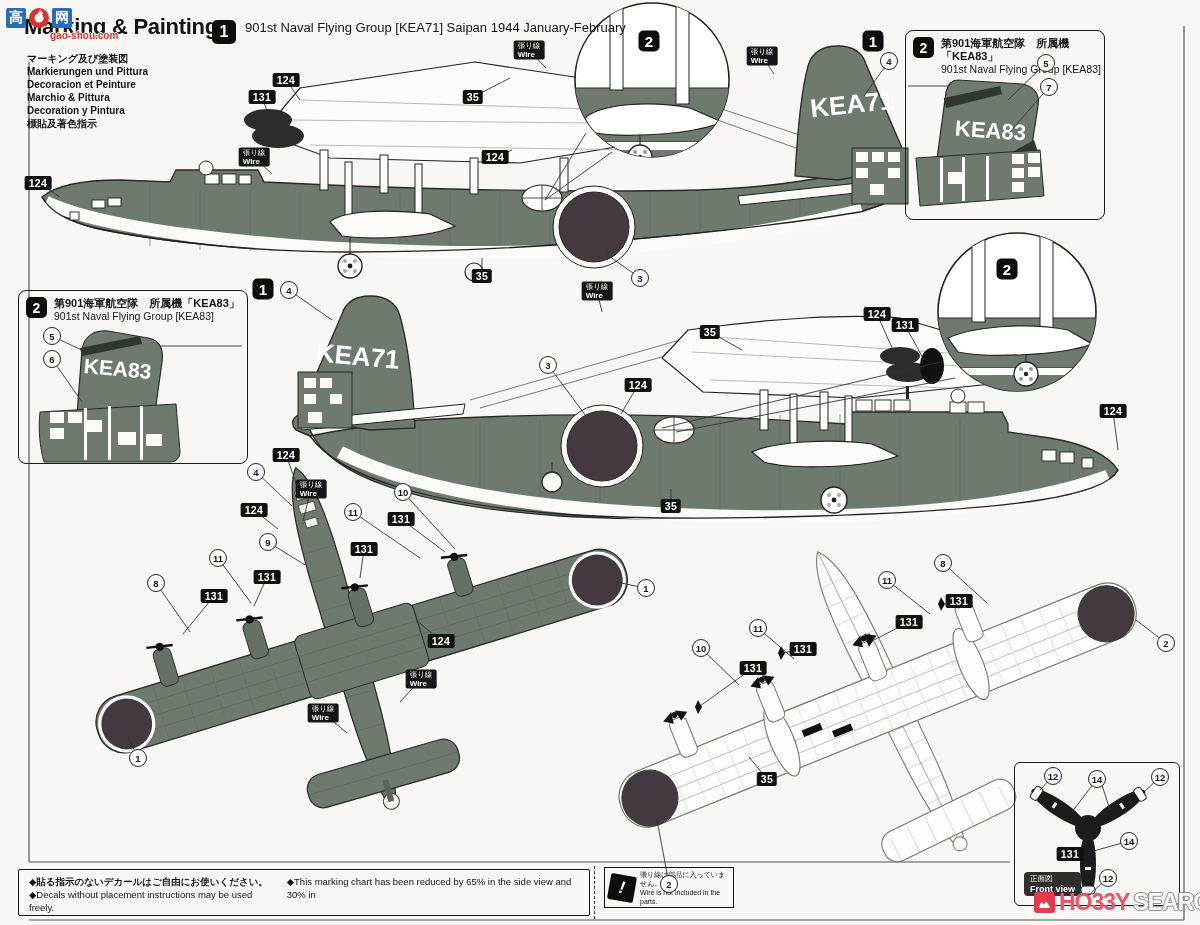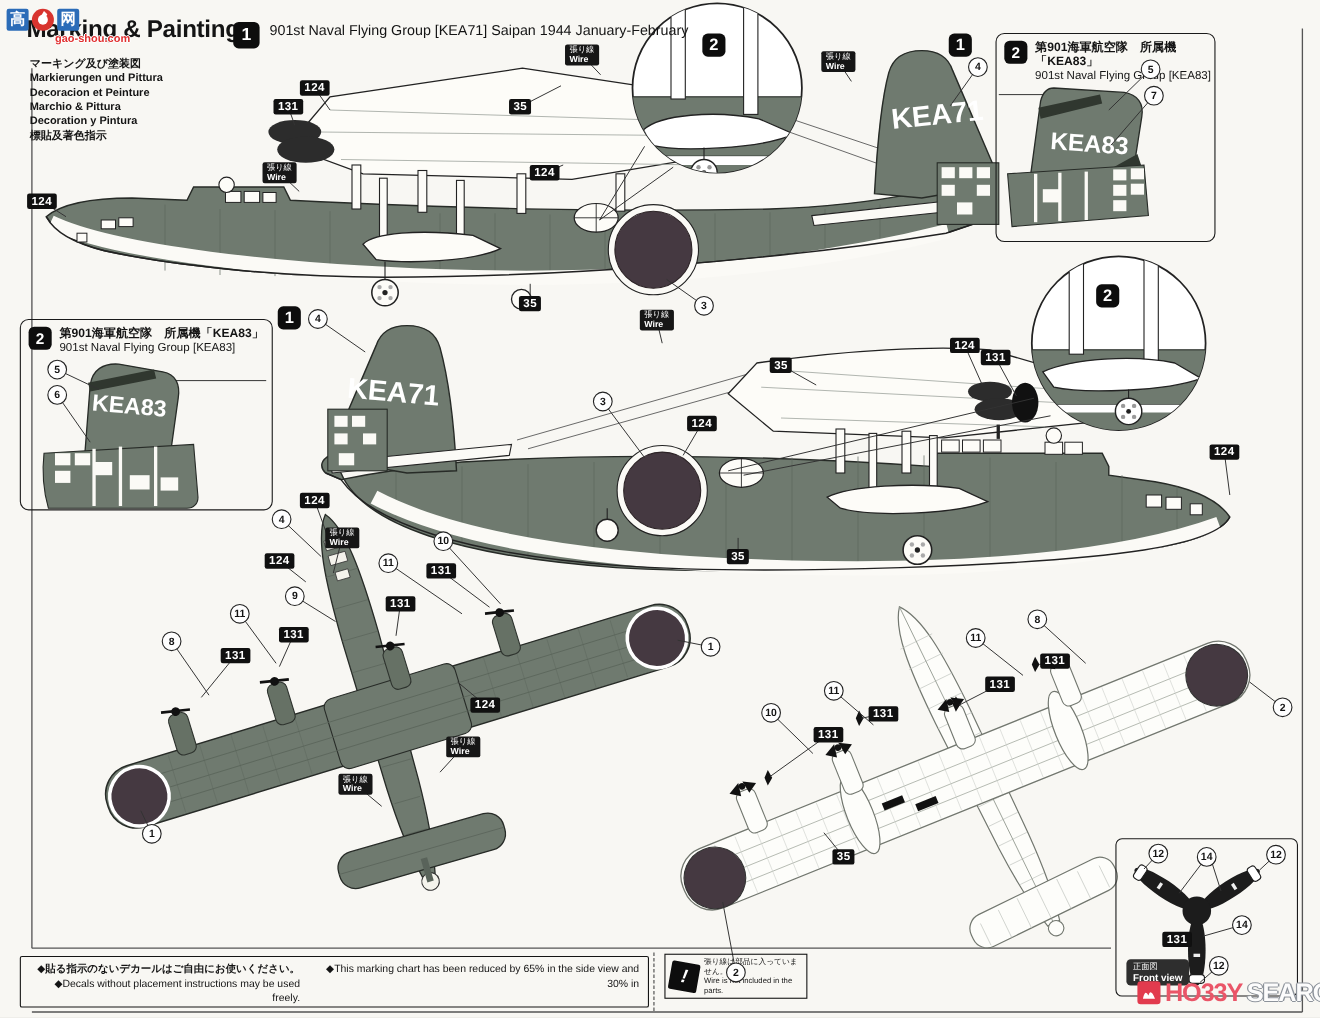--- a/index.html
+++ b/index.html
@@ -35,21 +35,21 @@
              display:flex;align-items:center;justify-content:center;font-size:9.5px;font-weight:bold;}
   .co-scheme{width:21px;height:21px;background:#0d0d0d;color:#fff;border-radius:5px;
              display:flex;align-items:center;justify-content:center;font-size:15px;font-weight:bold;}
   .co-wire{background:#161616;color:#fff;border-radius:2px;padding:1px 4px;line-height:8.5px;text-align:left;}
   .co-wire .w-ja{font-size:7.5px;display:block;}
   .co-wire .w-en{font-size:8px;font-weight:bold;display:block;}
 
   
   .notebox{left:18px;top:869px;width:572px;height:47px;border:1.6px solid #141414;border-radius:2px;
            display:flex;gap:14px;padding:5px 8px 0 10px;box-sizing:border-box;z-index:25;background:transparent;}
-  .notecol{font-size:9.5px;line-height:13px;text-align:right;}
+  .notecol{font-size:9.5px;line-height:13px;}
   .n-ja{font-weight:bold;}
   .dash-divider{left:594px;top:866px;height:53px;border-left:1.5px dashed #444;z-index:25;}
   .wirebox{left:604px;top:867px;width:130px;height:41px;border:1.4px solid #141414;display:flex;
            align-items:center;gap:5px;padding:0 4px;box-sizing:border-box;z-index:25;}
   .wirebox .wicon{flex:0 0 auto;width:26px;height:26px;background:#0d0d0d;color:#fff;display:flex;
            align-items:center;justify-content:center;font-size:17px;font-weight:bold;font-style:italic;
            transform:rotate(10deg);border-radius:2px;}
   .wirebox .wtxt{font-size:7px;line-height:9px;}
 
   

